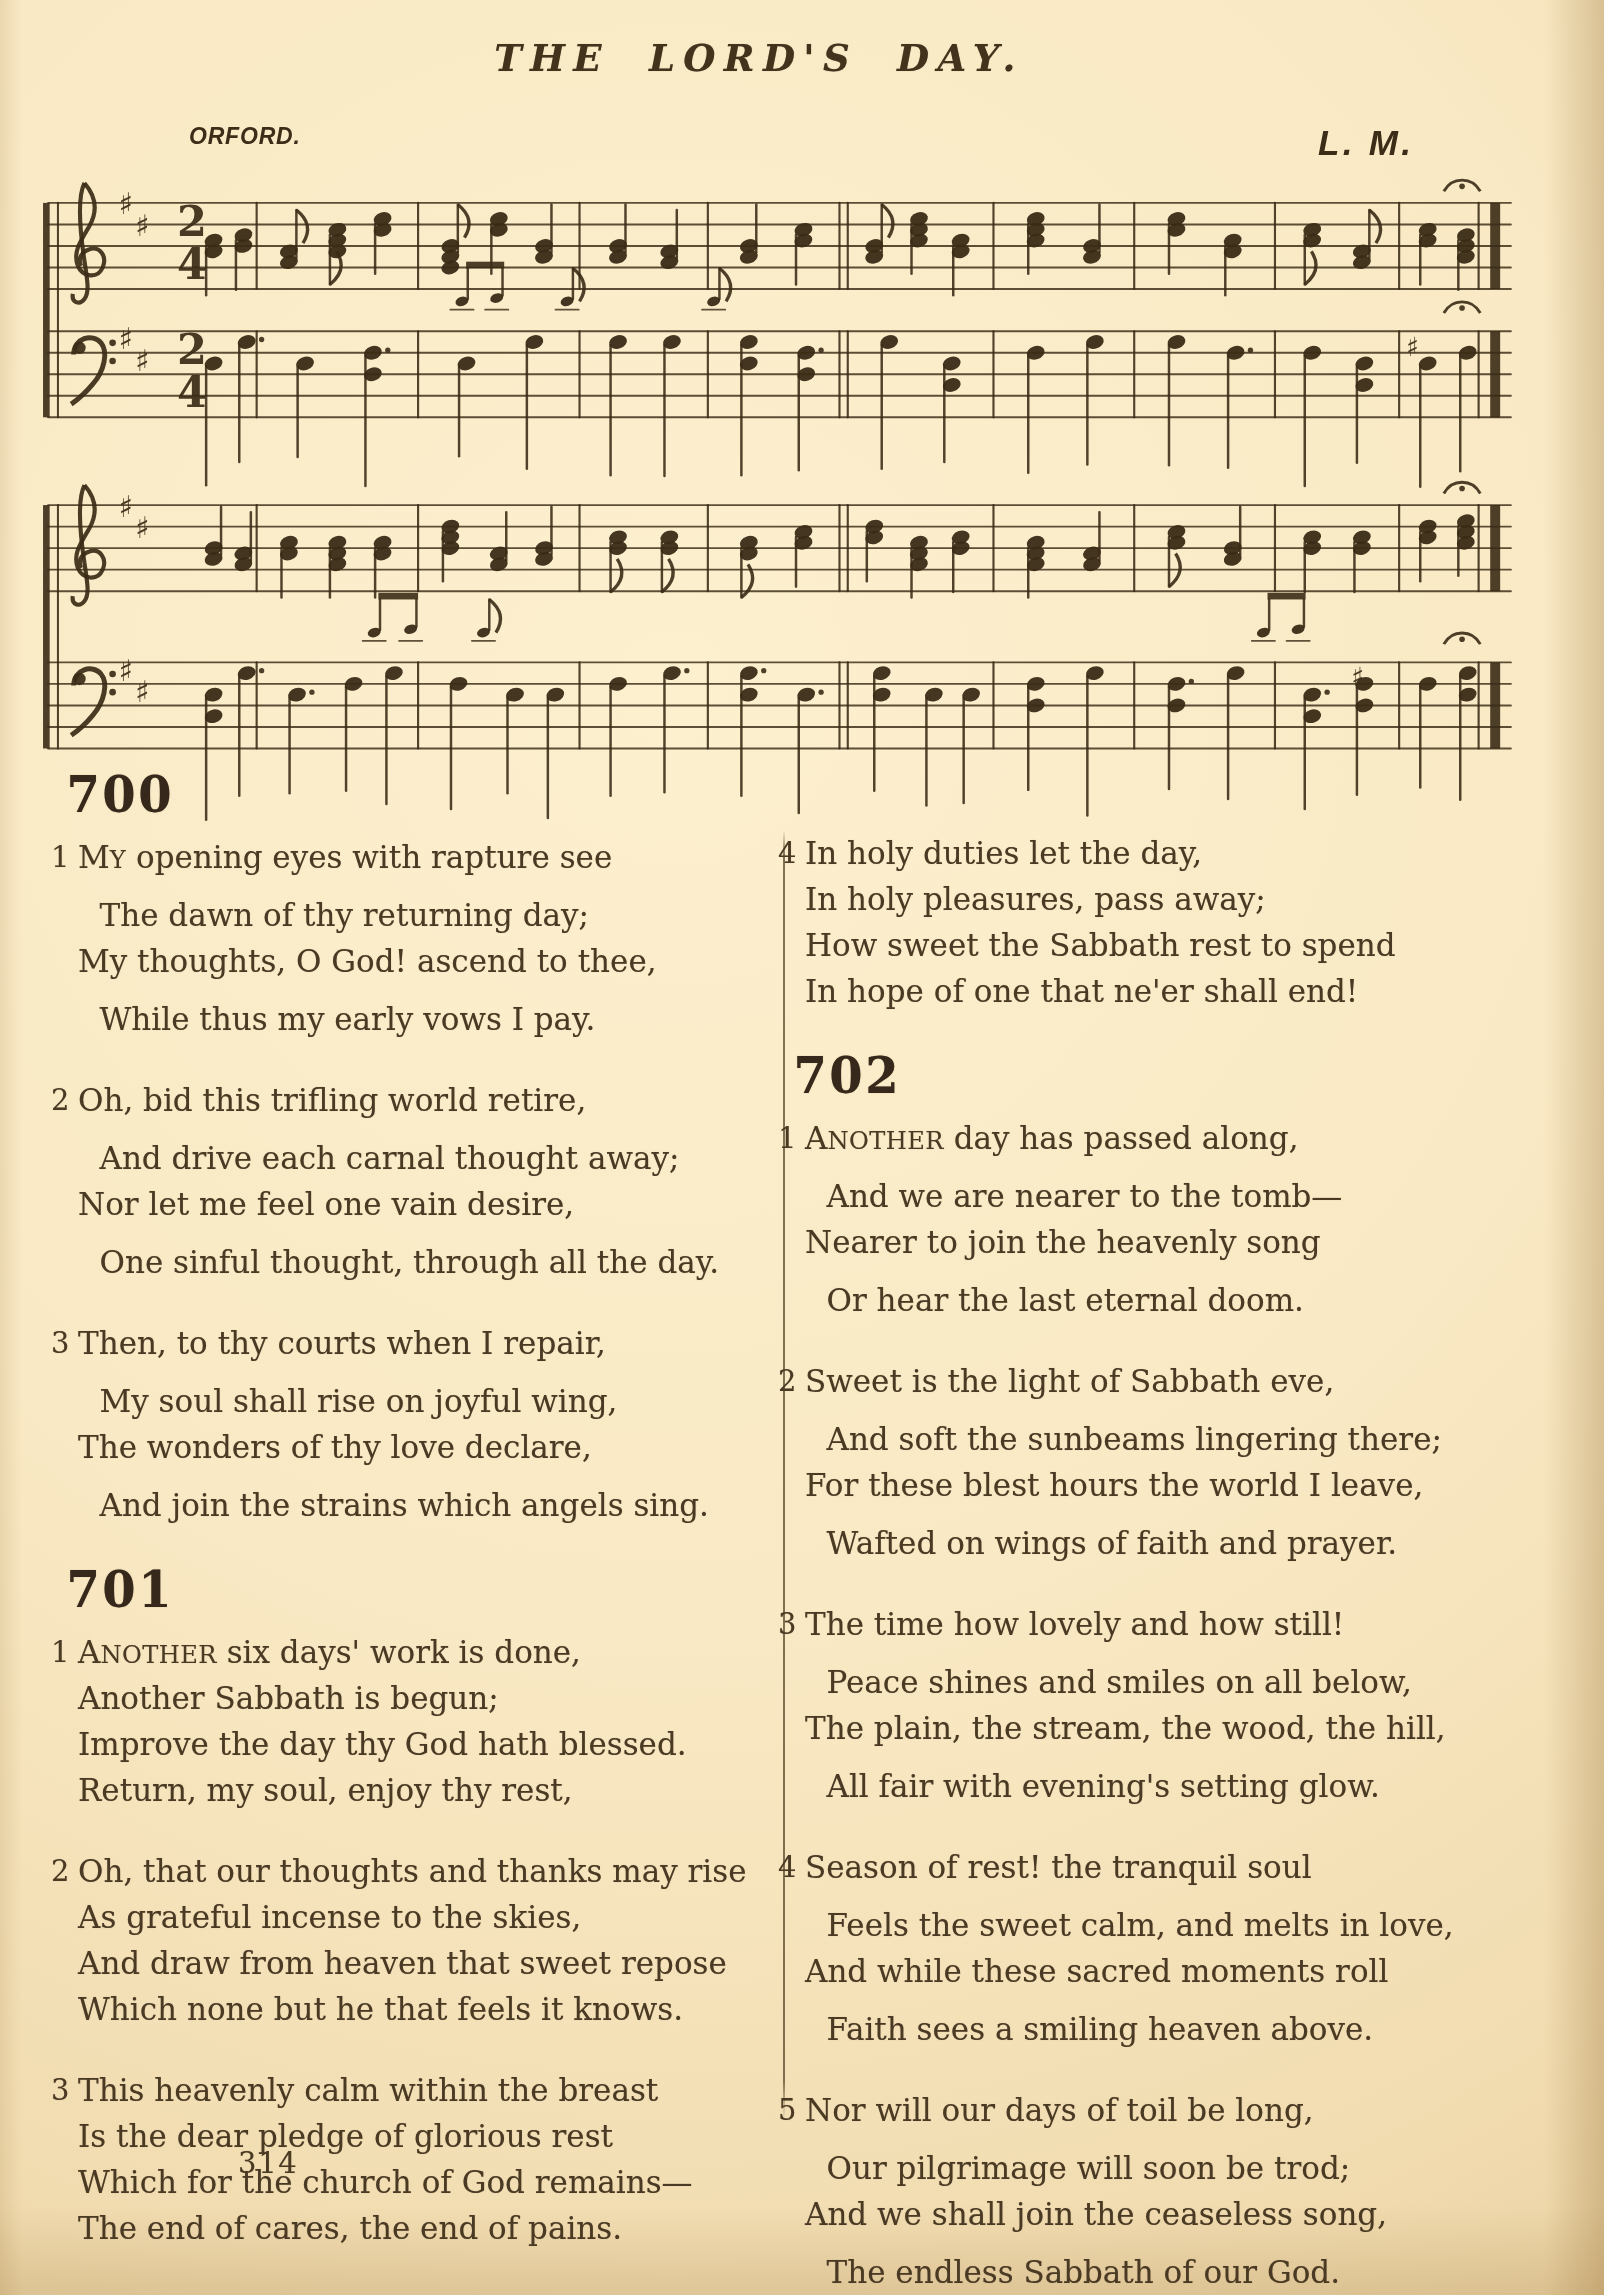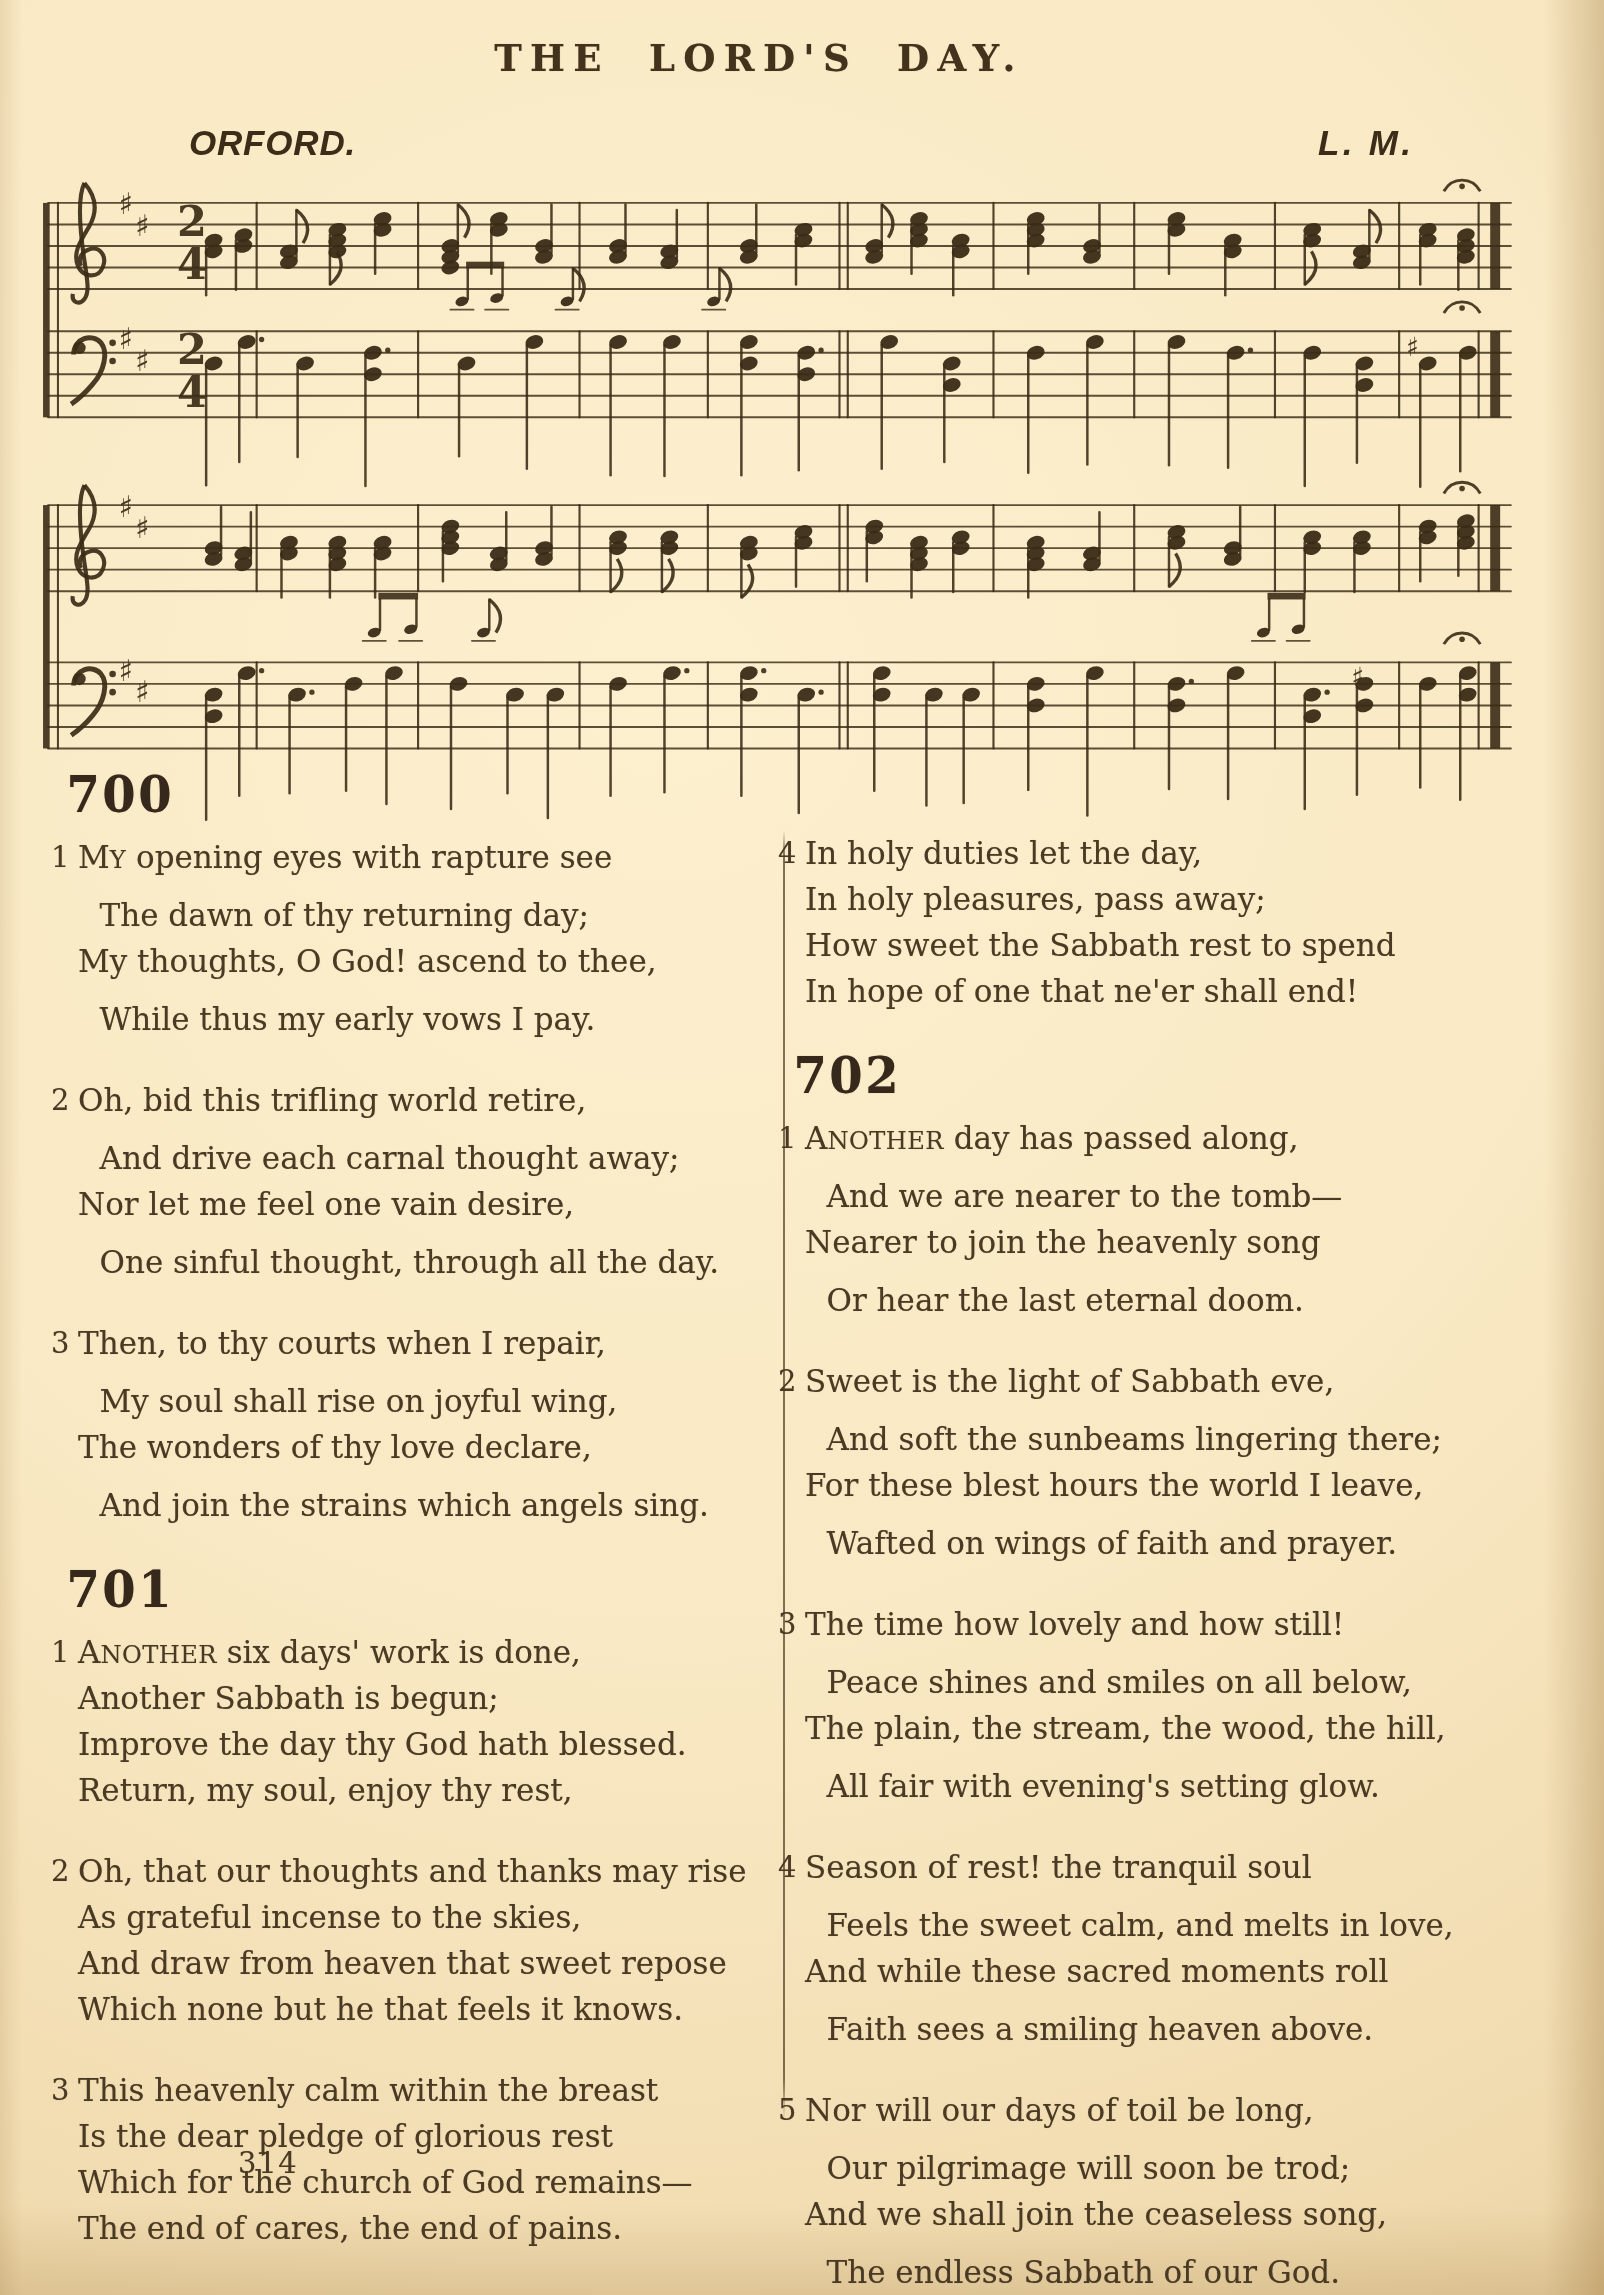--- a/index.html
+++ b/index.html
@@ -17,29 +17,29 @@
   }
   .edge-right{position:absolute;right:0;top:0;width:60px;height:100%;
     background:linear-gradient(to left, rgba(146,107,48,.30), rgba(146,107,48,0));}
   .edge-bottom{position:absolute;left:0;bottom:0;width:100%;height:91px;
     background:linear-gradient(to top, rgba(146,107,48,.20), rgba(146,107,48,0));}
   .edge-left{position:absolute;left:0;top:0;width:21.5px;height:100%;
     background:linear-gradient(to right, rgba(146,107,48,.14), rgba(146,107,48,0));}
 
   .page-title{
     position:absolute;top:36px;left:759px;transform:translateX(-50%);
-    font-weight:600;font-size:37px;
+    font-style:italic;font-weight:600;font-size:37px;
     letter-spacing:8.3px;word-spacing:18px;color:#43331d;
     white-space:nowrap;
     text-shadow:0 0 0.8px rgba(67,51,29,.45);
   }
   .tune-name{
     position:absolute;left:189px;top:123px;
     font-family:"Liberation Sans", sans-serif;
-    font-style:italic;font-weight:700;font-size:35px;
+    font-style:italic;font-weight:700;font-size:23px;
     color:#3c2d19;letter-spacing:0.8px;
   }
   .meter-label{
     position:absolute;left:1318px;top:123px;
     font-family:"Liberation Sans", sans-serif;
     font-style:italic;font-weight:700;font-size:35px;
     color:#3c2d19;letter-spacing:3.3px;
   }
 
   #score{position:absolute;left:0;top:178px;pointer-events:none;}

